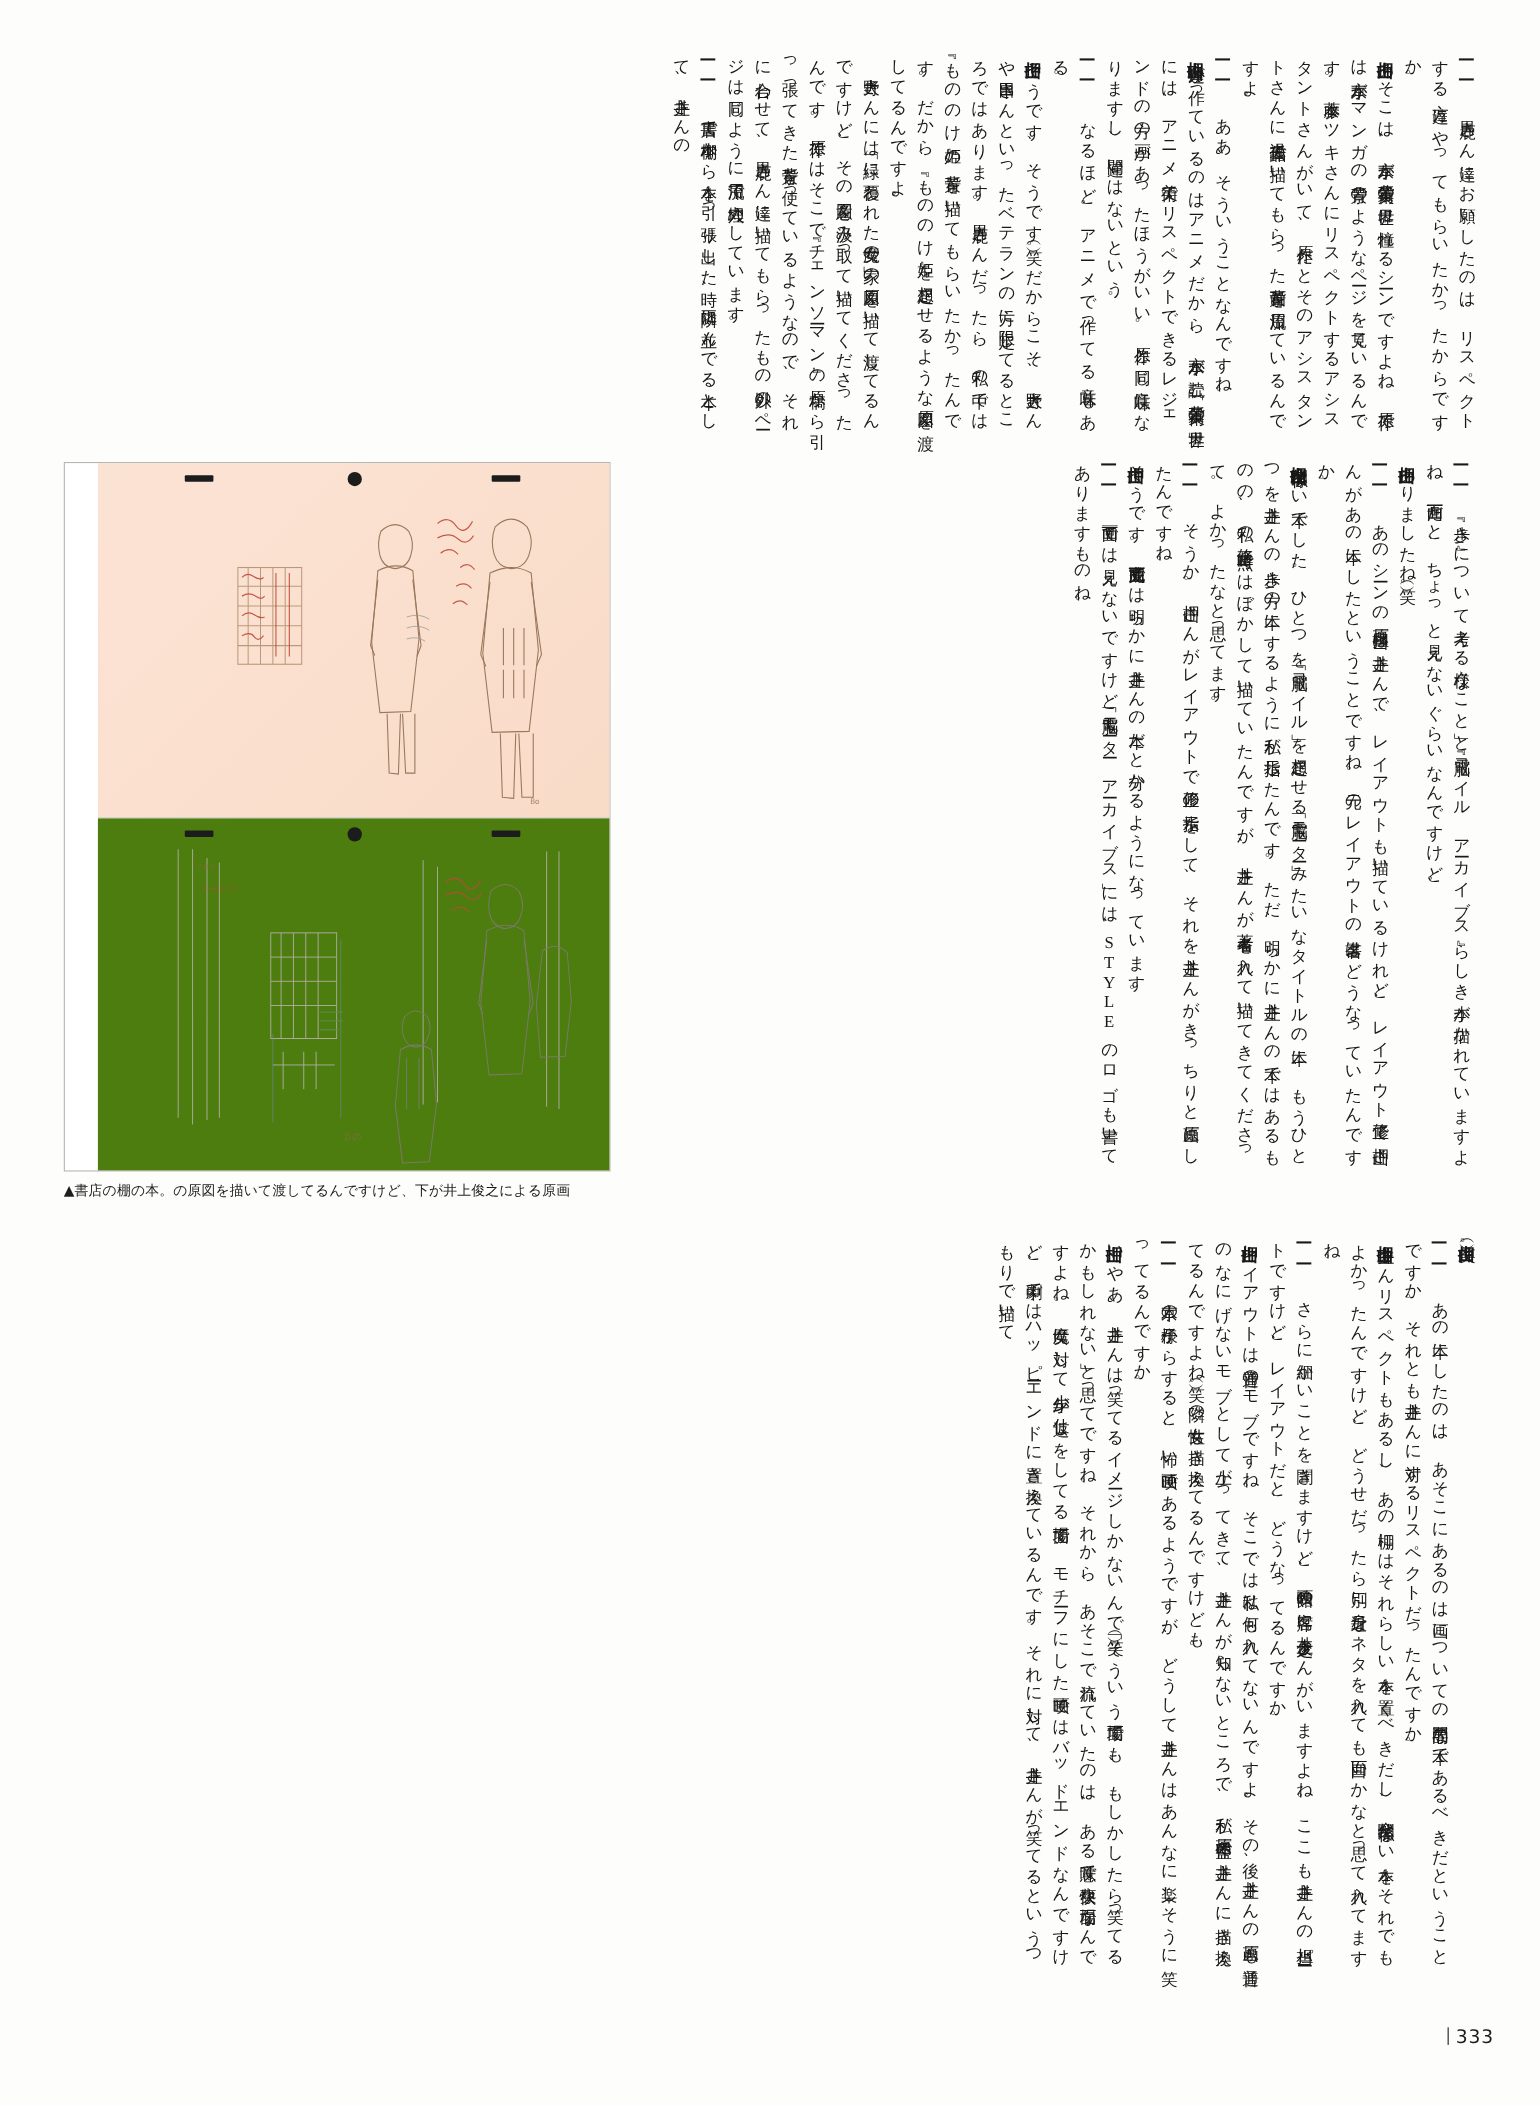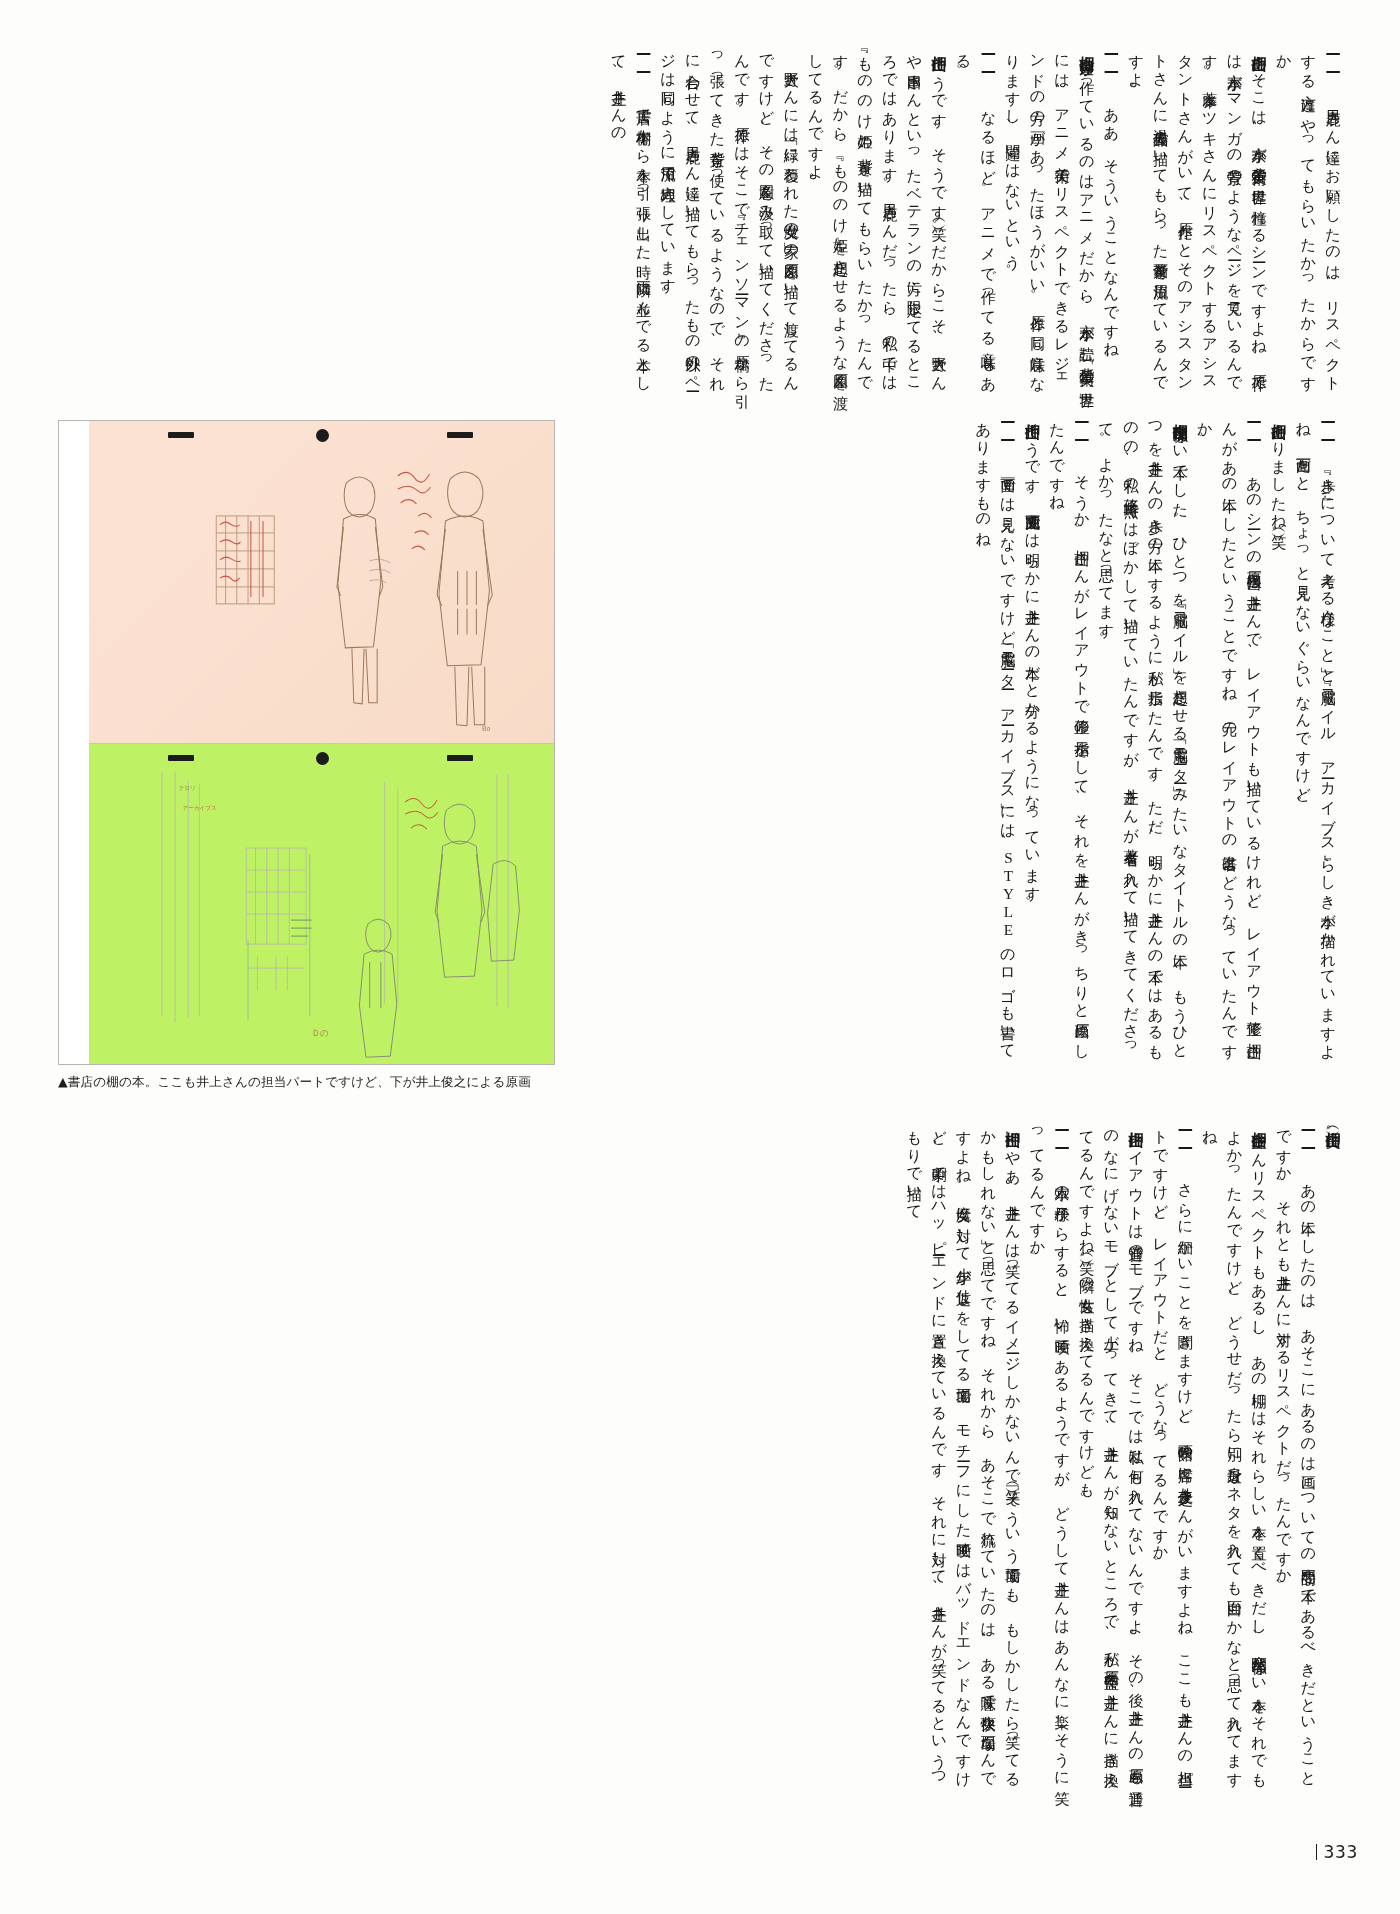--- a/index.html
+++ b/index.html
@@ -82,21 +82,21 @@
     box-sizing: border-box;
     overflow: hidden;
   }
   #cel-top {
     height: 50.2%;
     background: linear-gradient(135deg,#fbe3d4 0%, #fbe0cf 45%, #f8dbc7 100%);
     border-bottom: 1px solid #c8c4bf;
   }
   #cel-bottom {
     height: 49.8%;
-    background: #bef264;
+    background: #4d7c0f;
   }
   
   .pegbar {
     position: absolute;
     top: 8px;
     left: 0;
     right: 0;
     height: 14px;
   }
   .peg-rect {
@@ -321,21 +321,21 @@
           <path d="M170 196 l0 80"></path>
           <path d="M236 110 l0 162"></path>
         </g>
         <g fill="#8d6a4d" opacity="0.75" font-family="DejaVu Sans, sans-serif" font-size="9">
           <text x="238" y="292">Ｄの</text>
         </g>
       </svg>
     </div>
   </div>
 
-  <div id="caption"><span>▲</span><span>書店の棚の本。ここも井上さんの担当パートですけど、下が井上俊之による原画</span></div>
+  <div id="caption"><span>▲</span><span>書店の棚の本。の原図を描いて渡してるんですけど、下が井上俊之による原画</span></div>
 
   <div class="vtext" id="block-bottom">
     <p><span class="spk">押山</span><span class="gap"></span><span>（笑）。</span></p>
     <p><span class="spk">——</span><span class="gap"></span><span>　あの本にしたのは、あそこにあるのは画についての専門的な本であるべきだということですか。それとも井上さんに対するリスペクトだったんですか。</span></p>
     <p><span class="spk">押山</span><span class="gap"></span><span>井上さんリスペクトもあるし、あの棚にはそれらしい本を置くべきだし、全然関係ない本をそれでもよかったんですけど、どうせだったら別に身近なネタを入れても面白いかなと思って入れてますね。</span></p>
     <p><span class="spk">——</span><span class="gap"></span><span>　さらに細かいことを聞きますけど、映画館の客席に井上俊之さんがいますよね。ここも井上さんの担当パートですけど、レイアウトだと、どうなってるんですか。</span></p>
     <p><span class="spk">押山</span><span class="gap"></span><span>レイアウトは普通のモブですね。そこでは私は何も入れてないんですよ。その後、井上さんの原画も普通のなにげないモブとして上がってきて、井上さんが知らないところで、私が原画作監で井上さんに描き換えてるんですよね（笑）。隣の女性も描き換えてるんですけども。</span></p>
     <p><span class="spk">——</span><span class="gap"></span><span>　京本の様子からすると、怖い映画であるようですが、どうして井上さんはあんなに楽しそうに笑ってるんですか。</span></p>
     <p><span class="spk">押山</span><span class="gap"></span><span>いやあ、井上さんは笑ってるイメージしかないんで（笑）「そういう場面でも、もしかしたら笑ってるかもしれない」と思ってですね。それから、あそこで流れていたのは、ある意味で爽快な場面なんですよね。魔女に対して少年が仕返しをしてる場面で、モチーフにした映画ではバッドエンドなんですけど、劇中ではハッピーエンドに置き換えているんです。それに対して、井上さんが笑ってるというつもりで描いて</span></p>
   </div>

